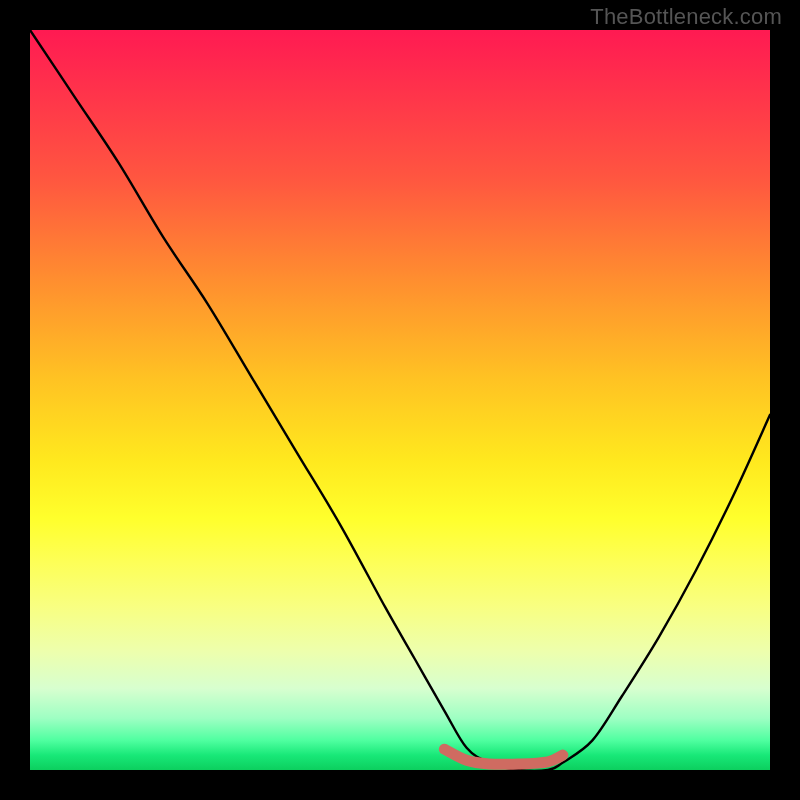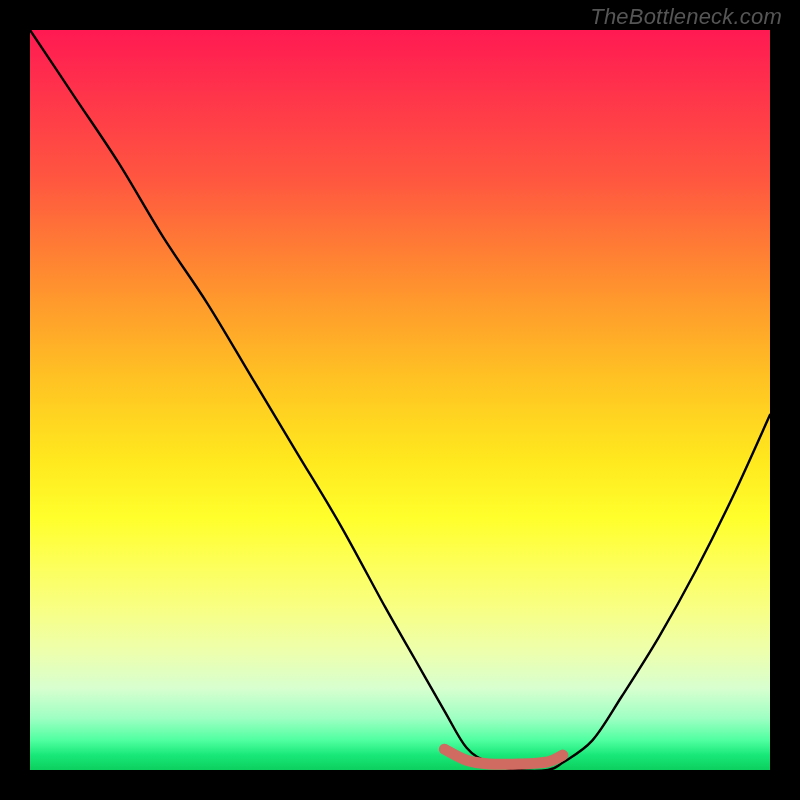--- a/index.html
+++ b/index.html
@@ -9,21 +9,20 @@
     height: 800px;
     background: #000;
     overflow: hidden;
     font-family: Arial, Helvetica, sans-serif;
   }
   .frame {
     position: absolute;
     left: 0; top: 0;
     width: 800px; height: 800px;
     background: #000;
-    font-style: italic;
   }
   .watermark {
     position: absolute;
     top: 4px;
     right: 18px;
     color: #555;
     font-size: 22px;
     font-weight: 500;
     letter-spacing: 0.2px;
     z-index: 5;

